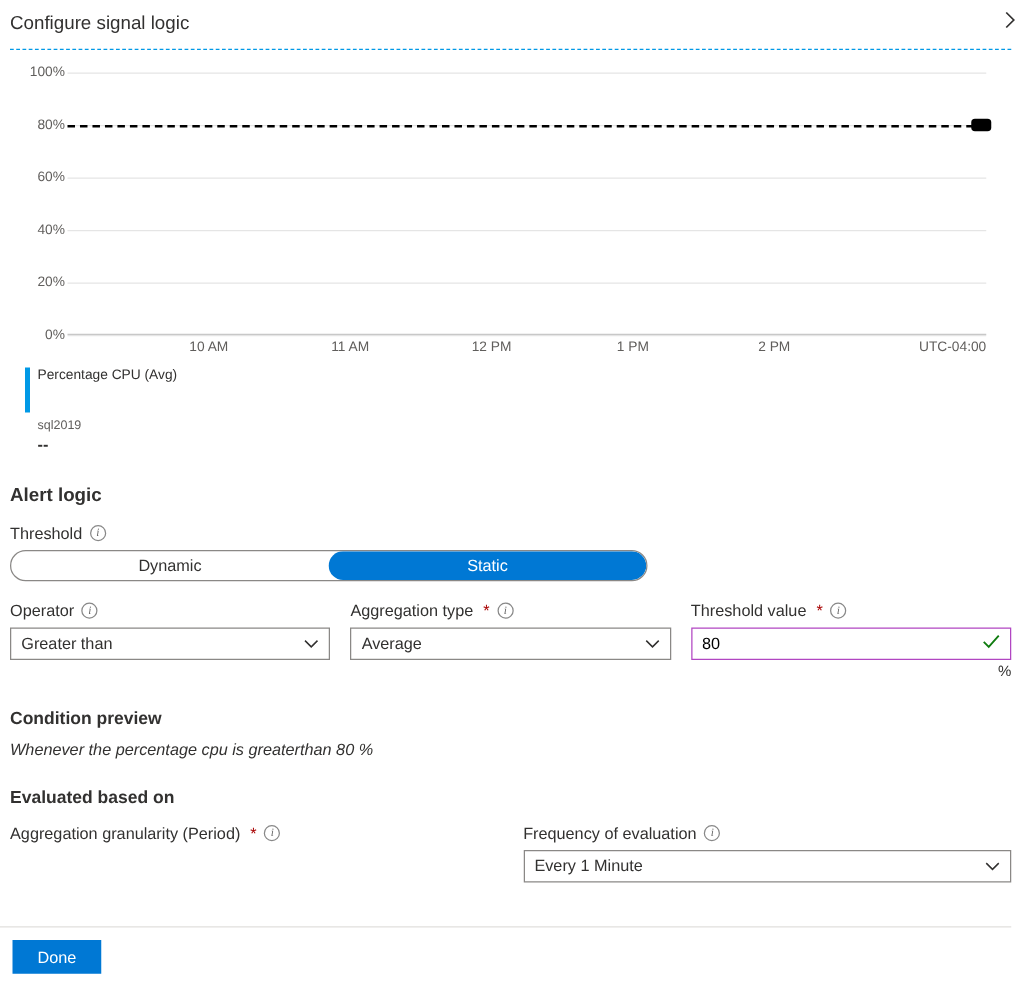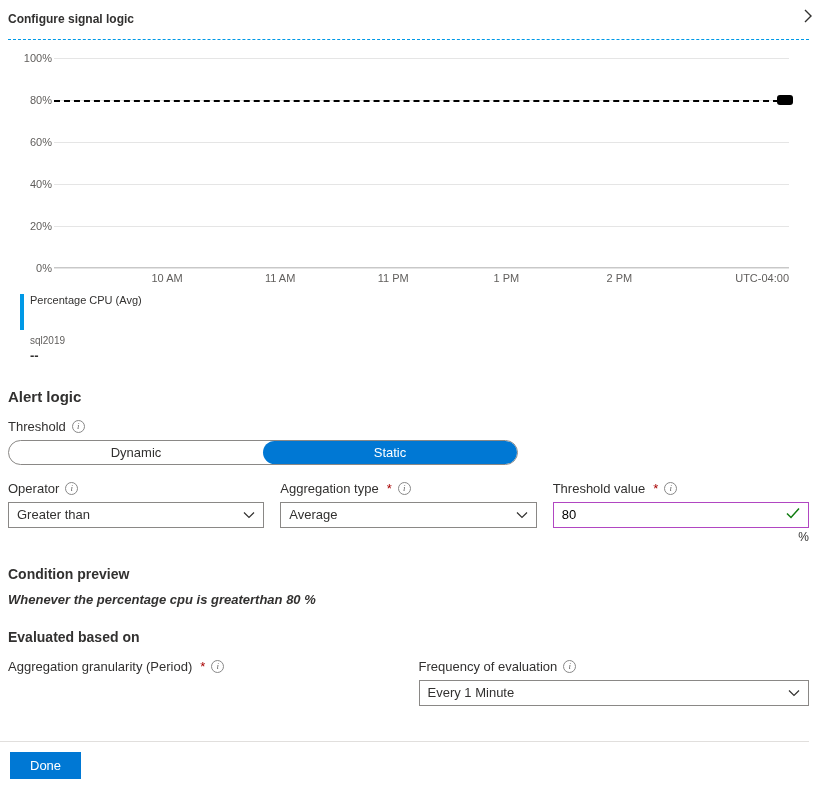--- a/index.html
+++ b/index.html
@@ -12,21 +12,21 @@
       height: 789px;
       position: relative;
       padding: 8px 16px 0 8px;
     }
     .header {
       display: flex;
       justify-content: space-between;
       align-items: center;
       padding-bottom: 6px;
     }
-    .header h2 { font-size: 12px; font-weight: 700; }
+    .header h2 { font-size: 15px; font-weight: 400; }
     .chevron-right { font-size: 18px; color: #323130; cursor: pointer; margin-right: -4px; }
     .dashed-sep {
       border-top: 1.5px dashed #0099e6;
       margin-top: 4px;
       margin-bottom: 18px;
     }
 
     
     .chart-wrap { padding: 0 20px 0 6px; }
     .chart {
@@ -147,21 +147,21 @@
       background: transparent;
     }
     .input-box.valid { border-color: #b146c2; }
     .check-icon {
       position: absolute; right: 8px; top: 50%; transform: translateY(-50%);
       color: #107c10;
     }
     .suffix { text-align: right; font-size: 12px; margin-top: 2px; color: #323130; }
 
     .preview-title { font-size: 14px; font-weight: 600; margin-top: 22px; margin-bottom: 10px; }
-    .preview-text { font-style: italic; font-size: 13px; font-weight: bold; }
+    .preview-text { font-style: italic; font-size: 13px; }
 
     .eval-title { font-size: 14px; font-weight: 600; margin-top: 22px; margin-bottom: 14px; }
     .row2 { display: flex; gap: 20px; }
     .row2 .col { flex: 1; }
 
     .footer {
       position: absolute;
       left: 0; right: 16px; bottom: 0;
       border-top: 1px solid #e1dfdd;
       padding: 10px;
@@ -204,21 +204,21 @@
     <div class="ytick" style="top:100%">0%</div>
 
     <div class="threshold-line" style="top:20%"></div>
     <div class="threshold-marker" style="top:20%"></div>
     <div class="xaxis"></div>
   </div>
   <div class="xticks">
     <div class="xtick-spacer"></div>
     <div class="xtick">10 AM</div>
     <div class="xtick">11 AM</div>
-    <div class="xtick">11 PM</div>
+    <div class="xtick">12 PM</div>
     <div class="xtick">1 PM</div>
     <div class="xtick">2 PM</div>
     <div class="xtick">UTC-04:00</div>
   </div>
   <div class="legend">
     <div class="legend-bar"></div>
     <div class="legend-txt">
       <div>Percentage CPU (Avg)</div>
       <div class="legend-sub">sql2019</div>
       <div class="legend-val">--</div>

